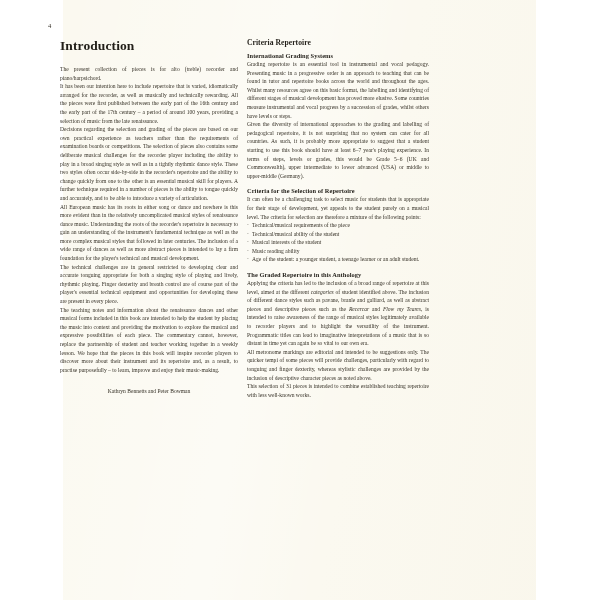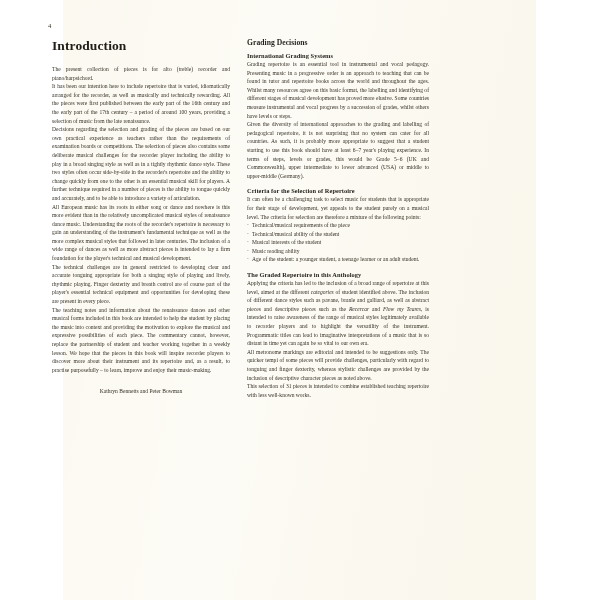--- a/index.html
+++ b/index.html
@@ -42,21 +42,21 @@
     font-size: 6.5px;
     color: #3a352c;
     letter-spacing: 0.2px;
   }
   .col {
     position: absolute;
     top: 38px;
     color: #2e2a22;
   }
   #col-left {
-    left: 52px;
+    left: 60px;
     width: 178px;
   }
   #col-right {
     left: 247px;
     width: 182px;
   }
   h1.page-title {
     font-size: 13.5px;
     font-weight: bold;
     margin: 0 0 11px 0;
@@ -129,21 +129,21 @@
   <p class="body">The present collection of pieces is for alto (treble) recorder and piano/harpsichord.</p>
   <p class="body">It has been our intention here to include repertoire that is varied, idiomatically arranged for the recorder, as well as musically and technically rewarding. All the pieces were first published between the early part of the 16th century and the early part of the 17th century – a period of around 100 years, providing a selection of music from the late renaissance.</p>
   <p class="body">Decisions regarding the selection and grading of the pieces are based on our own practical experience as teachers rather than the requirements of examination boards or competitions. The selection of pieces also contains some deliberate musical challenges for the recorder player including the ability to play in a broad singing style as well as in a tightly rhythmic dance style. These two styles often occur side-by-side in the recorder's repertoire and the ability to change quickly from one to the other is an essential musical skill for players. A further technique required in a number of pieces is the ability to tongue quickly and accurately, and to be able to introduce a variety of articulation.</p>
   <p class="body">All European music has its roots in either song or dance and nowhere is this more evident than in the relatively uncomplicated musical styles of renaissance dance music. Understanding the roots of the recorder's repertoire is necessary to gain an understanding of the instrument's fundamental technique as well as the more complex musical styles that followed in later centuries. The inclusion of a wide range of dances as well as more abstract pieces is intended to lay a firm foundation for the player's technical and musical development.</p>
   <p class="body">The technical challenges are in general restricted to developing clear and accurate tonguing appropriate for both a singing style of playing and lively, rhythmic playing. Finger dexterity and breath control are of course part of the player's essential technical equipment and opportunities for developing these are present in every piece.</p>
   <p class="body">The teaching notes and information about the renaissance dances and other musical forms included in this book are intended to help the student by placing the music into context and providing the motivation to explore the musical and expressive possibilities of each piece. The commentary cannot, however, replace the partnership of student and teacher working together in a weekly lesson. We hope that the pieces in this book will inspire recorder players to discover more about their instrument and its repertoire and, as a result, to practise purposefully – to learn, improve and enjoy their music-making.</p>
   <p class="body sig">Kathryn Bennetts and Peter Bowman</p>
 </div>
 
 <div class="col" id="col-right">
-  <h2 class="sec-title">Grading Decisions</h2>
+  <h2 class="sec-title">Criteria Repertoire</h2>
 
   <h3 class="sub-title first">International Grading Systems</h3>
   <p class="body">Grading repertoire is an essential tool in instrumental and vocal pedagogy. Presenting music in a progressive order is an approach to teaching that can be found in tutor and repertoire books across the world and throughout the ages. Whilst many resources agree on this basic format, the labelling and identifying of different stages of musical development has proved more elusive. Some countries measure instrumental and vocal progress by a succession of grades, whilst others have levels or steps.</p>
   <p class="body">Given the diversity of international approaches to the grading and labelling of pedagogical repertoire, it is not surprising that no system can cater for all countries. As such, it is probably more appropriate to suggest that a student starting to use this book should have at least 6–7 year's playing experience. In terms of steps, levels or grades, this would be Grade 5–6 (UK and Commonwealth), upper intermediate to lower advanced (USA) or middle to upper-middle (Germany).</p>
 
   <h3 class="sub-title">Criteria for the Selection of Repertoire</h3>
   <p class="body">It can often be a challenging task to select music for students that is appropriate for their stage of development, yet appeals to the student purely on a musical level. The criteria for selection are therefore a mixture of the following points:</p>
   <ul class="criteria">
     <li><span class="bullet">·</span><span>Technical/musical requirements of the piece</span></li>
     <li><span class="bullet">·</span><span>Technical/musical ability of the student</span></li>

